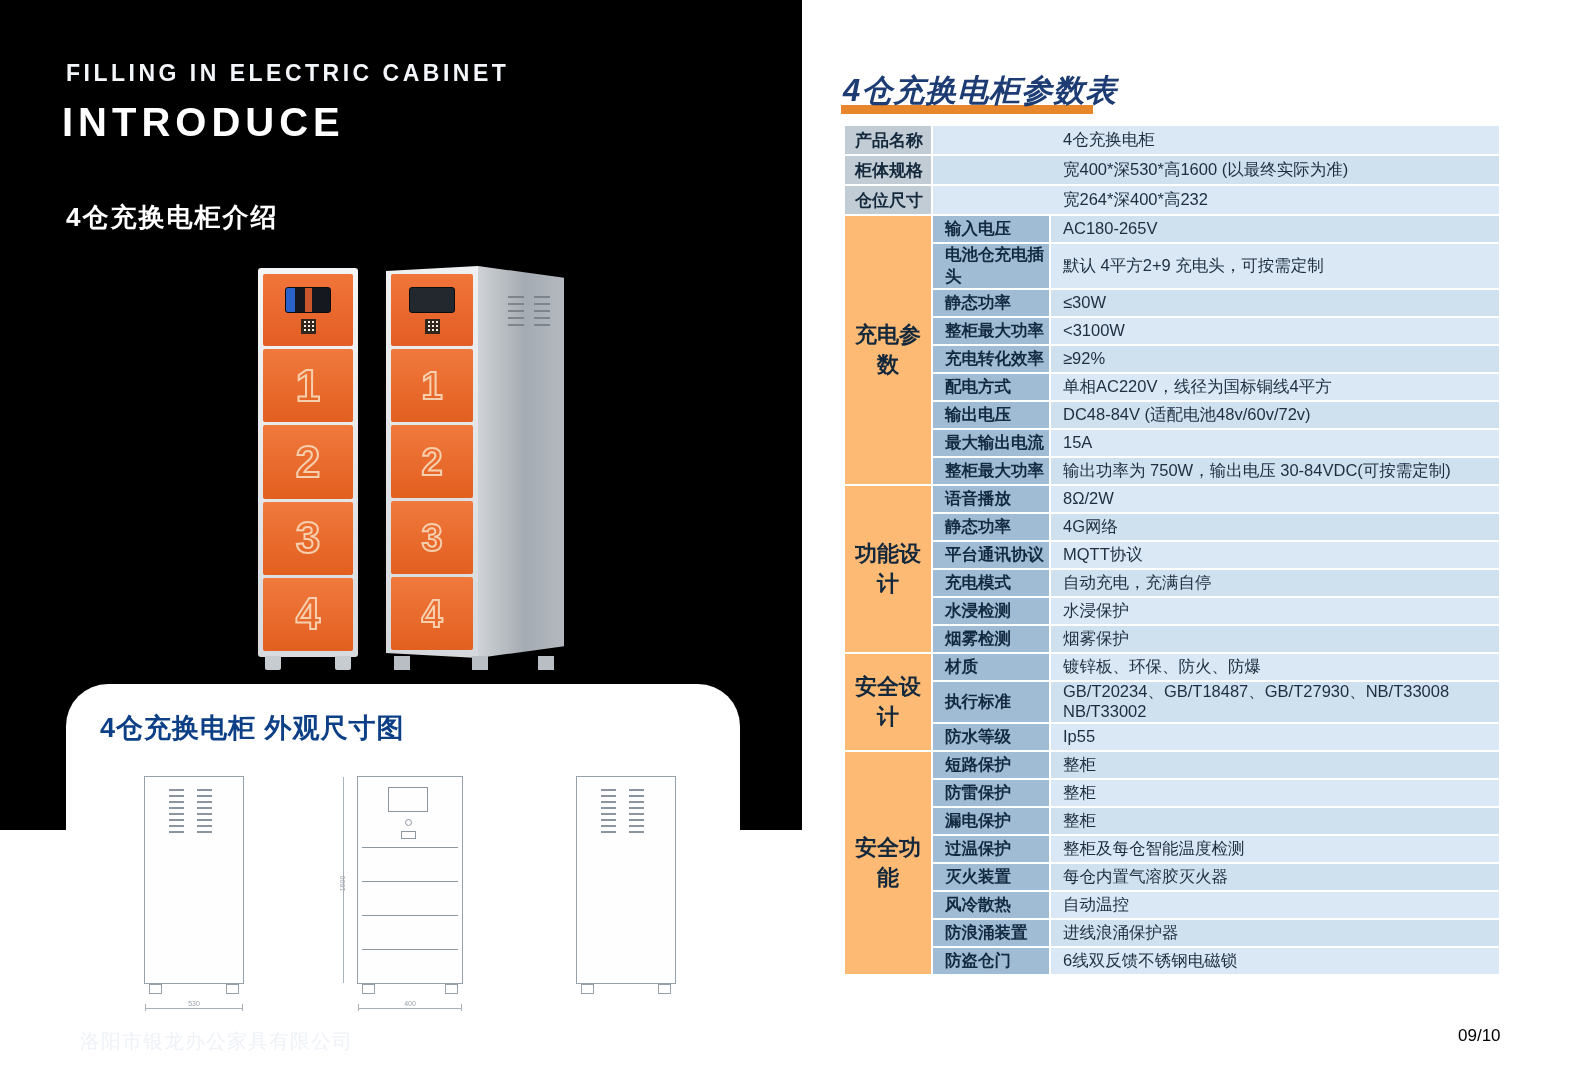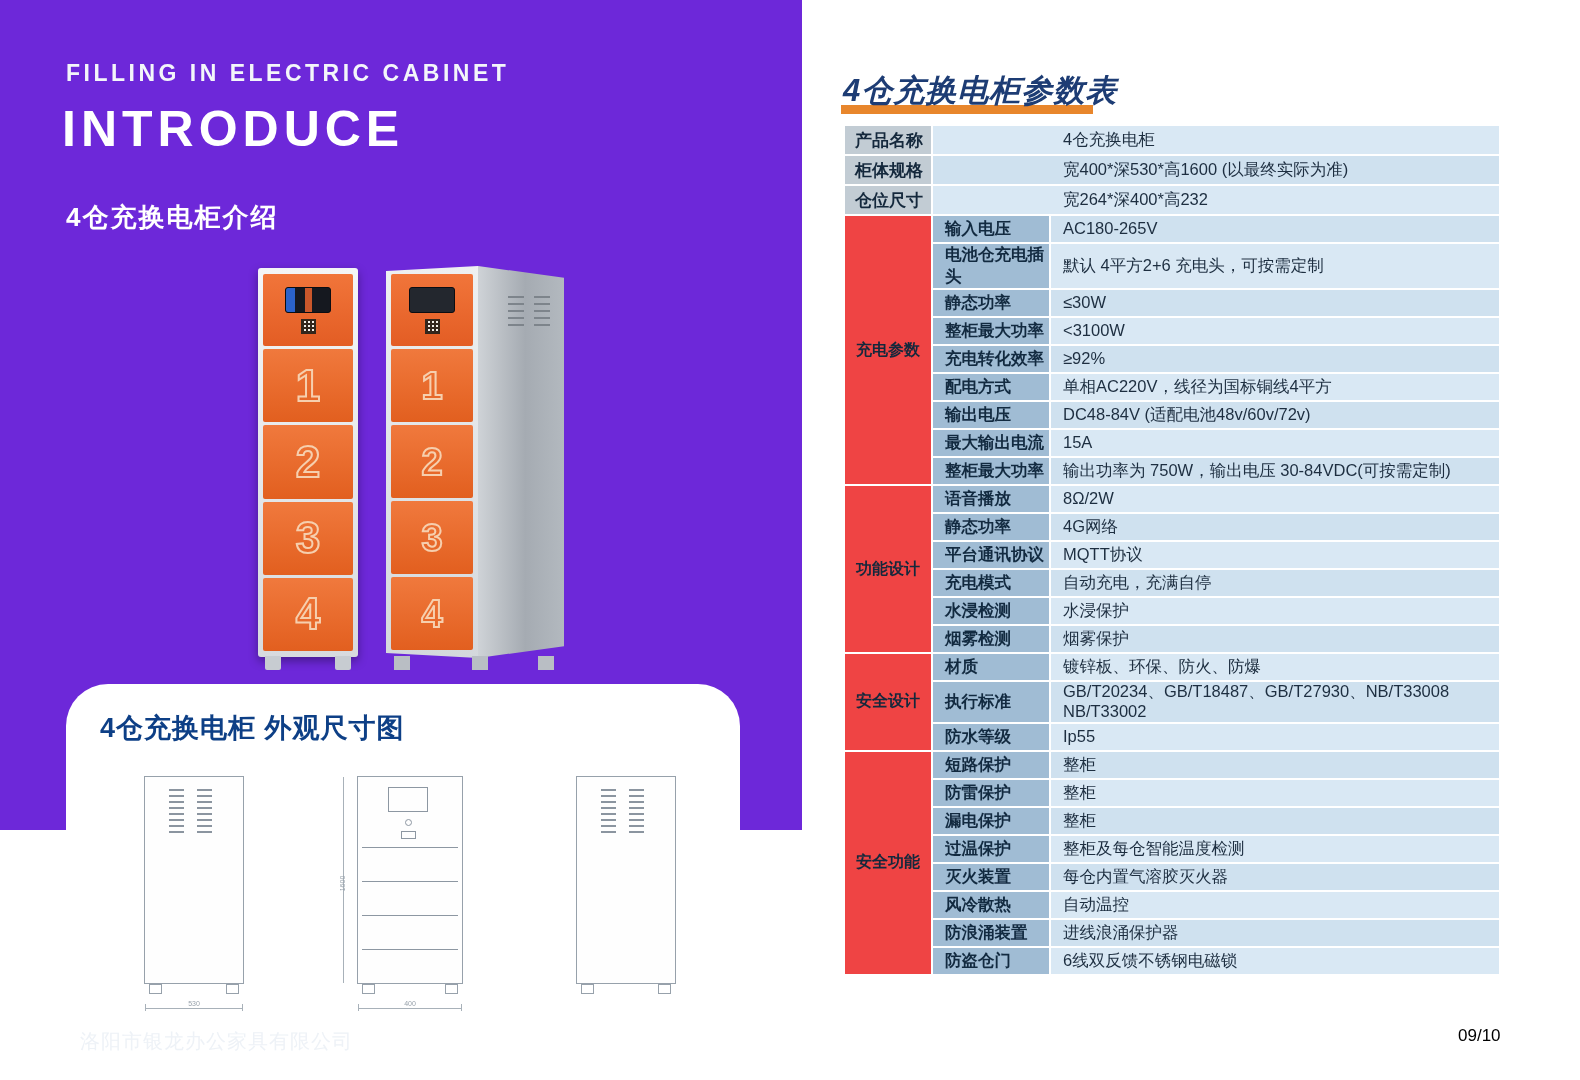--- a/index.html
+++ b/index.html
@@ -1,24 +1,24 @@
 <!DOCTYPE html>
 <html><head>
 <meta charset="utf-8">
 <style>
   * { margin:0; padding:0; box-sizing:border-box; }
   html,body { background:#ffffff; }
   body { font-family:"Liberation Sans","DejaVu Sans",sans-serif; }
   .page { position:relative; width:1580px; height:1080px; background:#ffffff; overflow:hidden; }
 
   
-  .left-panel { position:absolute; left:0; top:0; width:802px; height:830px; background:#6d28d9; }
+  .left-panel { position:absolute; left:0; top:0; width:802px; height:830px; background:#000000; }
   .eyebrow { position:absolute; left:66px; top:60px; font-size:23px; font-weight:700;
              letter-spacing:3.5px; color:#f3f6fa; }
-  .big-title { position:absolute; left:62px; top:100px; font-size:50px; font-weight:800;
+  .big-title { position:absolute; left:62px; top:100px; font-size:40px; font-weight:800;
                letter-spacing:5px; color:#ffffff; }
   .sub-title { position:absolute; left:66px; top:200px; font-size:26px; font-weight:700;
                letter-spacing:2px; color:#ffffff; }
 
   
   .cabinets { position:absolute; left:258px; top:256px; width:360px; height:414px;
               display:flex; align-items:flex-end; gap:28px; }
   .cab { position:relative; }
   .cab-front { width:100px; height:402px; }
   .cab-body { position:absolute; inset:0 0 13px 0; background:linear-gradient(180deg,#f4f5f6,#d7dade);
@@ -87,21 +87,21 @@
   
   .spec-title { position:absolute; left:843px; top:70px; font-size:31px; font-weight:800;
                 color:#1d3c74; letter-spacing:1px;font-style:italic; }
   .spec-title .txt { position:relative; z-index:1; }
   .spec-title .underline { position:absolute; left:-2px; bottom:-2px; width:252px; height:9px;
                            background:#e8862c; z-index:0; }
 
   .spec-table { position:absolute; left:843px; top:124px; width:658px; border-collapse:collapse;
                 table-layout:fixed; }
   .spec-table td { border:2px solid #ffffff; height:28px; vertical-align:middle; }
-  td.g { background:#ef4444; font-weight:700; font-size:16px; color:#14283c; text-align:center; }
+  td.g { background:#fdba74; font-weight:700; font-size:22px; color:#14283c; text-align:center; }
   td.n { background:#a0bcd4; font-weight:700; font-size:16.5px; color:#122a40; padding-left:12px; }
   td.v { font-size:16.5px; color:#1d2e40; padding-left:12px; white-space:pre-line; line-height:1.2; }
   td.v.a { background:#d9e8f4; } td.v.b { background:#cfe1ef; }
   td.toplabel { background:#c2ccd4; font-weight:700; font-size:17px; color:#14283c; padding-left:10px; }
   td.topv { padding-left:130px; height:30px; }
 
   .page-number { position:absolute; left:1458px; top:1026px; font-size:17px; color:#000000; }
 </style>
 </head>
 <body>
@@ -231,21 +231,21 @@
             <td class="toplabel">仓位尺寸</td>
             <td class="v topv a" colspan="2">宽264*深400*高232</td>
           </tr>
           <tr>
             <td class="g" rowspan="9">充电参数</td>
             <td class="n">输入电压</td>
             <td class="v b">AC180-265V</td>
           </tr>
           <tr>
             <td class="n">电池仓充电插头</td>
-            <td class="v a">默认 4平方2+6 充电头，可按需定制</td>
+            <td class="v a">默认 4平方2+9 充电头，可按需定制</td>
           </tr>
           <tr>
             <td class="n">静态功率</td>
             <td class="v b">≤30W</td>
           </tr>
           <tr>
             <td class="n">整柜最大功率</td>
             <td class="v a">&lt;3100W</td>
           </tr>
           <tr>

